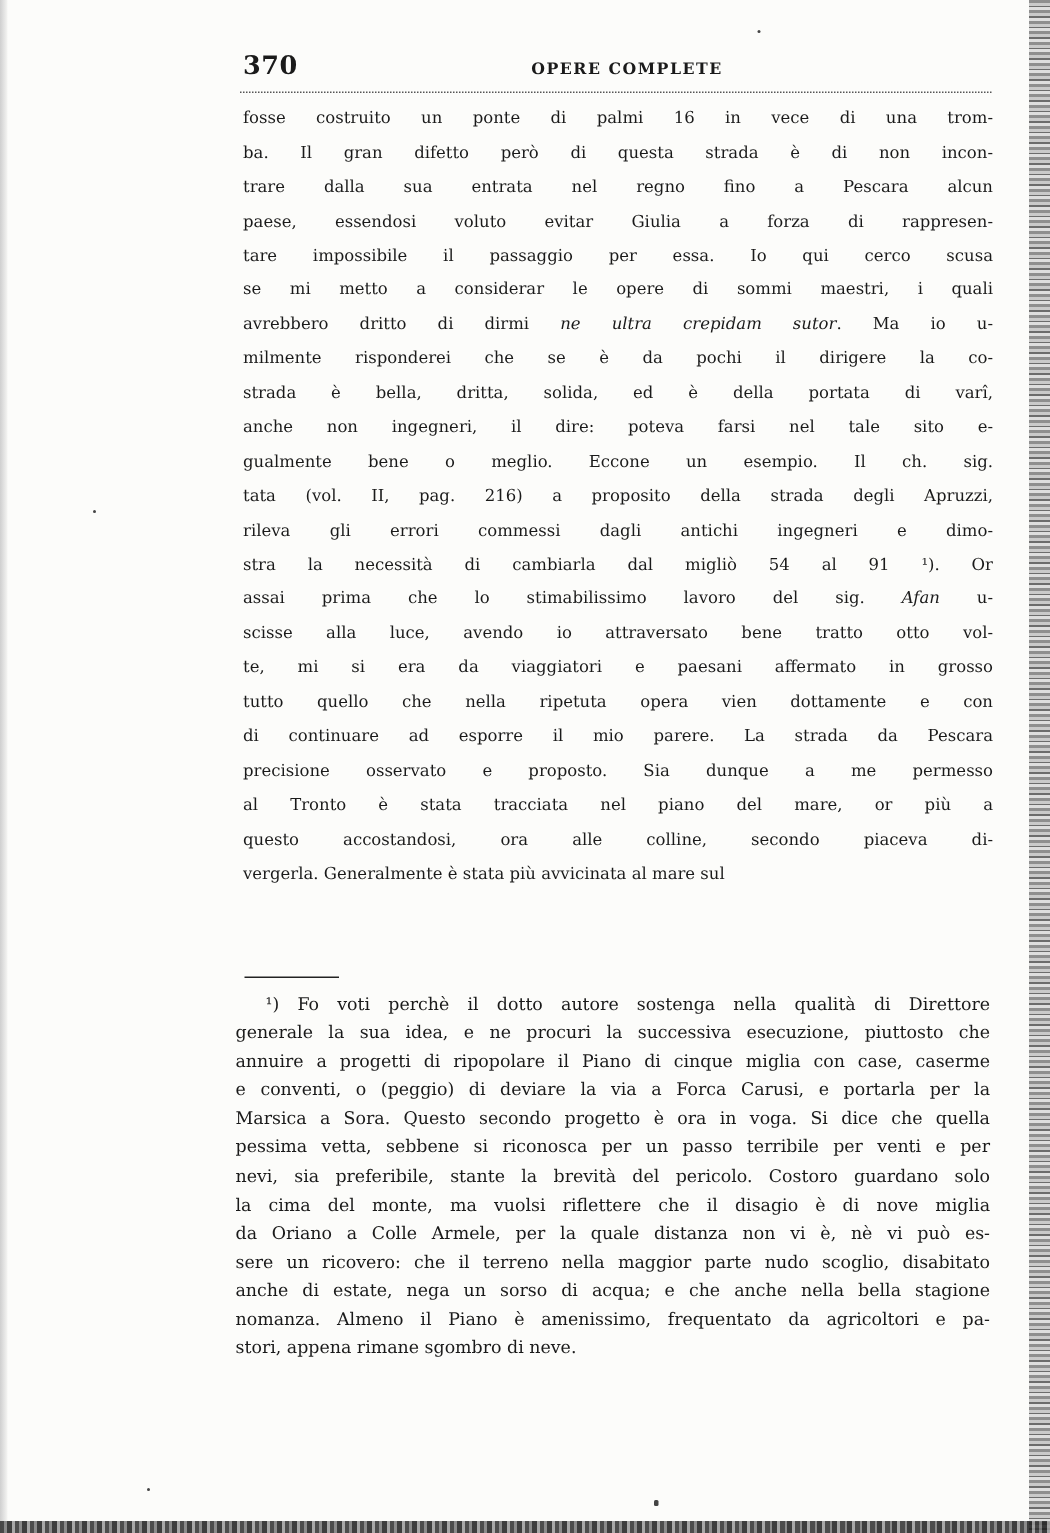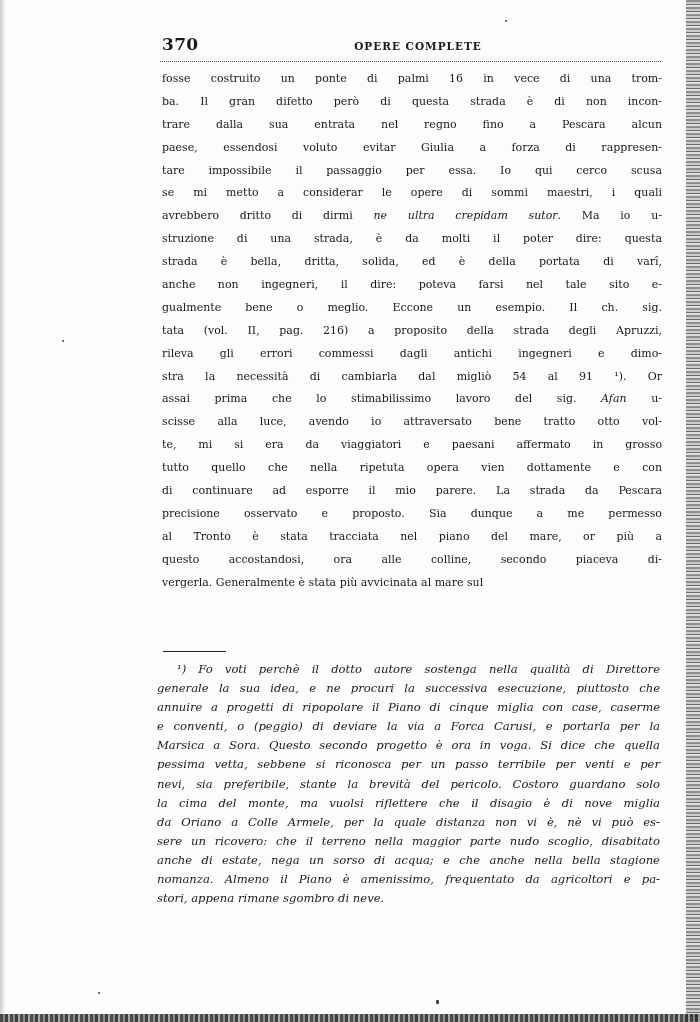--- a/index.html
+++ b/index.html
@@ -52,21 +52,21 @@
       text-align: justify; text-align-last: justify;
       height: 22.9px;
     }
     .line.last { text-align-last: left; }
     .footnote-rule {
       position: absolute; left: 163px; top: 651px; width: 63px; height: 0;
       border-top: 1.4px solid #222;
     }
     .footnotes {
       position: absolute; left: 157px; top: 660px; width: 503px;
-      font-size: 11.6px; line-height: 19.1px; font-style: italic;
+      font-size: 11.6px; line-height: 19.1px;
     }
     .fn-line {
       display: block; white-space: nowrap;
       text-align: justify; text-align-last: justify;
       height: 19.1px;
     }
     .fn-line.first { padding-left: 20px; }
     .fn-line.last { text-align-last: left; }
     i { font-style: italic; }
     .speck { position: absolute; width: 2px; height: 2px; background: #444; border-radius: 1px; }
@@ -86,21 +86,21 @@
   <div class="header-rule"></div>
 
   <div class="body-text" id="body-text">
       <span class="line">fosse costruito un ponte di palmi 16 in vece di una trom-</span>
       <span class="line">ba. Il gran difetto però di questa strada è di non incon-</span>
       <span class="line">trare dalla sua entrata nel regno fino a Pescara alcun</span>
       <span class="line">paese, essendosi voluto evitar Giulia a forza di rappresen-</span>
       <span class="line">tare impossibile il passaggio per essa. Io qui cerco scusa</span>
       <span class="line">se mi metto a considerar le opere di sommi maestri, i quali</span>
       <span class="line">avrebbero dritto di dirmi <i>ne ultra crepidam sutor</i>. Ma io u-</span>
-      <span class="line">struzione di una strada, è da molti il poter dire: questa</span>
+      <span class="line">milmente risponderei che se è da pochi il dirigere la co-</span>
       <span class="line">strada è bella, dritta, solida, ed è della portata di varî,</span>
       <span class="line">anche non ingegneri, il dire: poteva farsi nel tale sito e-</span>
       <span class="line">gualmente bene o meglio. Eccone un esempio. Il ch. sig.</span>
       <span class="line">tata (vol. II, pag. 216) a proposito della strada degli Apruzzi,</span>
       <span class="line">rileva gli errori commessi dagli antichi ingegneri e dimo-</span>
       <span class="line">stra la necessità di cambiarla dal migliò 54 al 91 ¹). Or</span>
       <span class="line">assai prima che lo stimabilissimo lavoro del sig. <i>Afan</i> u-</span>
       <span class="line">scisse alla luce, avendo io attraversato bene tratto otto vol-</span>
       <span class="line">te, mi si era da viaggiatori e paesani affermato in grosso</span>
       <span class="line">tutto quello che nella ripetuta opera vien dottamente e con</span>

